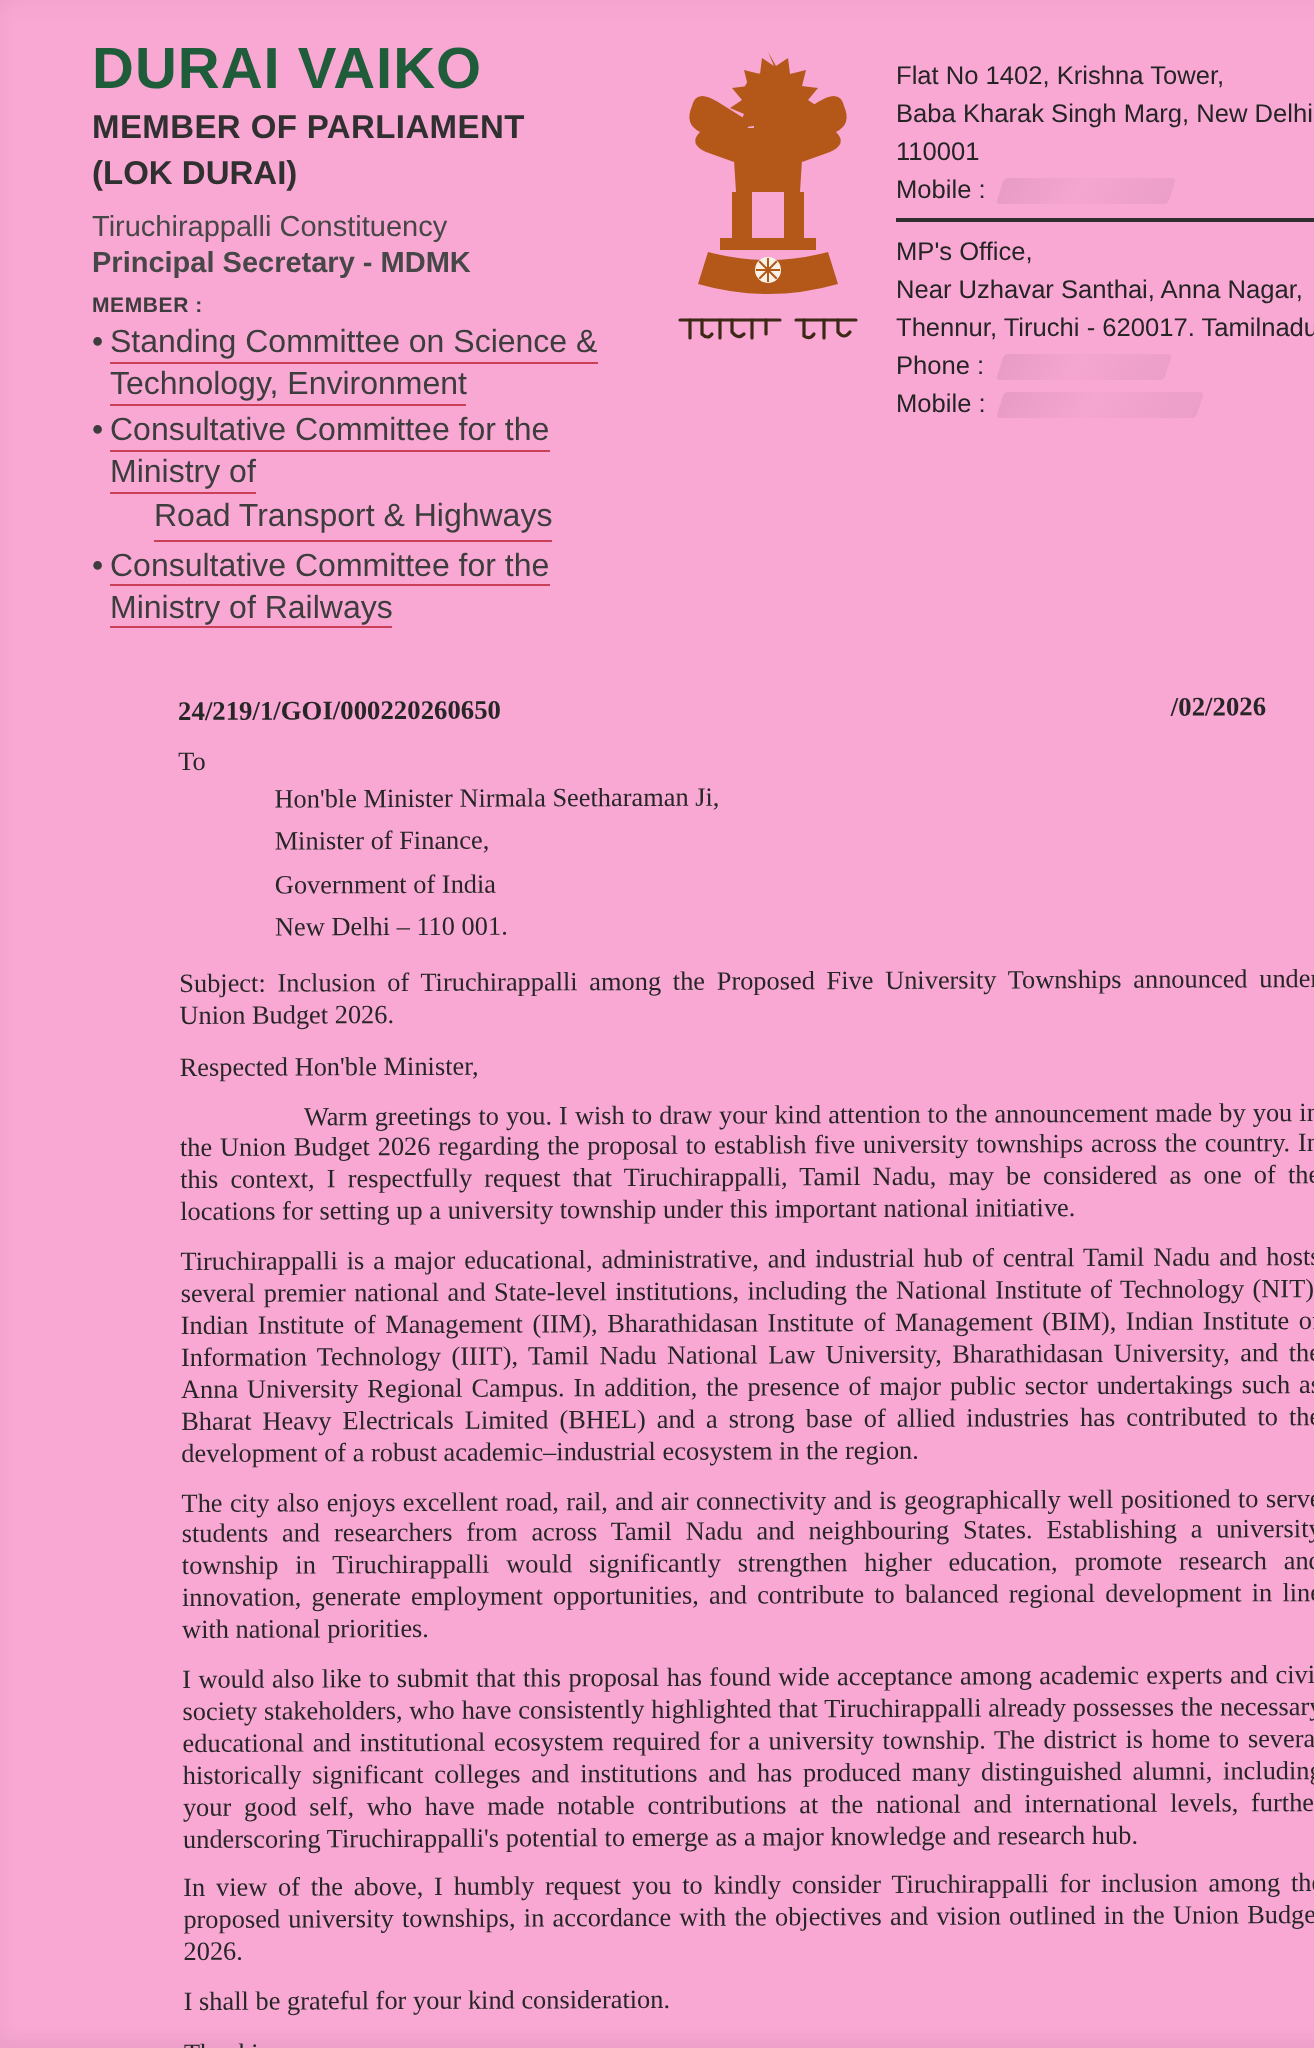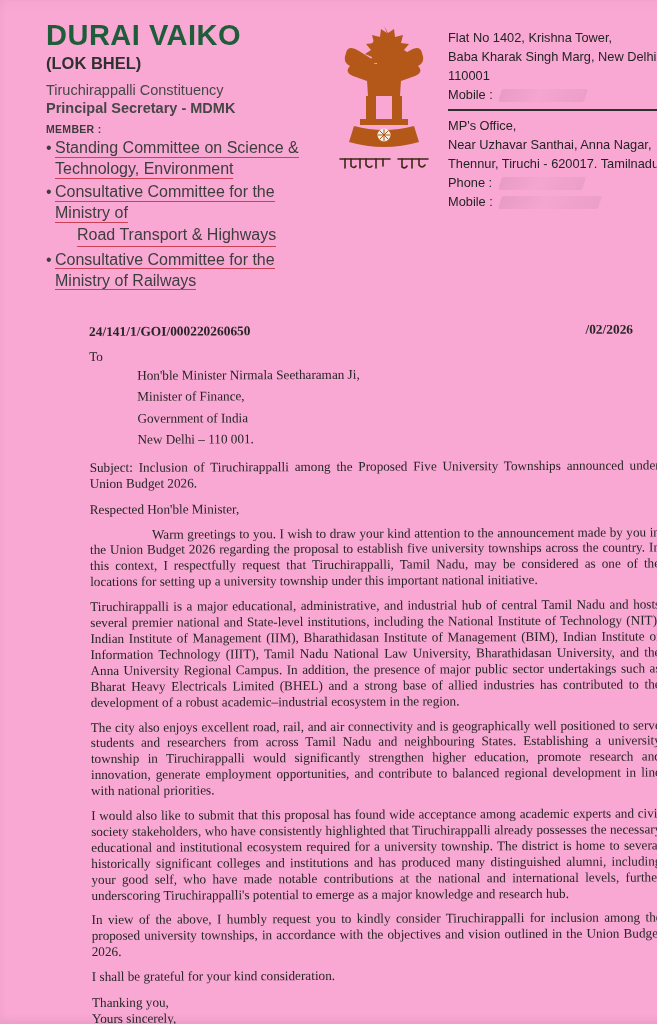--- a/index.html
+++ b/index.html
@@ -68,21 +68,22 @@
 </style>
 </head>
 <body>
 
 <div class="page">
 
   <header class="letterhead">
 
     <div class="lh-left">
       <h1 class="mp-name">DURAI VAIKO</h1>
-      <div class="lh-title2">(LOK BHEL)</div>
+      <div class="lh-title">MEMBER OF PARLIAMENT</div>
+      <div class="lh-title2">(LOK DURAI)</div>
       <div class="lh-sub">Tiruchirappalli Constituency</div>
       <div class="lh-sub2">Principal Secretary - MDMK</div>
       <div class="member-label">MEMBER :</div>
       <ul class="memberships">
         <li>
           <span class="redline">Standing Committee on Science &amp; Technology, Environment</span>
         </li>
         <li>
           <span class="redline">Consultative Committee for the Ministry of</span><br>
           <span class="redline mline2">Road Transport &amp; Highways</span>
@@ -149,21 +150,21 @@
         <span>Mobile :</span>
         <span class="redact r-mob2"></span>
       </div>
     </div>
 
   </header>
 
   <main class="letter-body">
 
     <div class="ref-row">
-      <span class="ref-no">24/141/1/GOI/000220260650</span>
+      <span class="ref-no">24/219/1/GOI/000220260650</span>
       <span class="ref-date">/02/2026</span>
     </div>
 
     <div class="to-label">To</div>
 
     <div class="addressee">
       <div>Hon'ble Minister Nirmala Seetharaman Ji,</div>
       <div>Minister of Finance,</div>
       <div>Government of India</div>
       <div>New Delhi – 110 001.</div>

